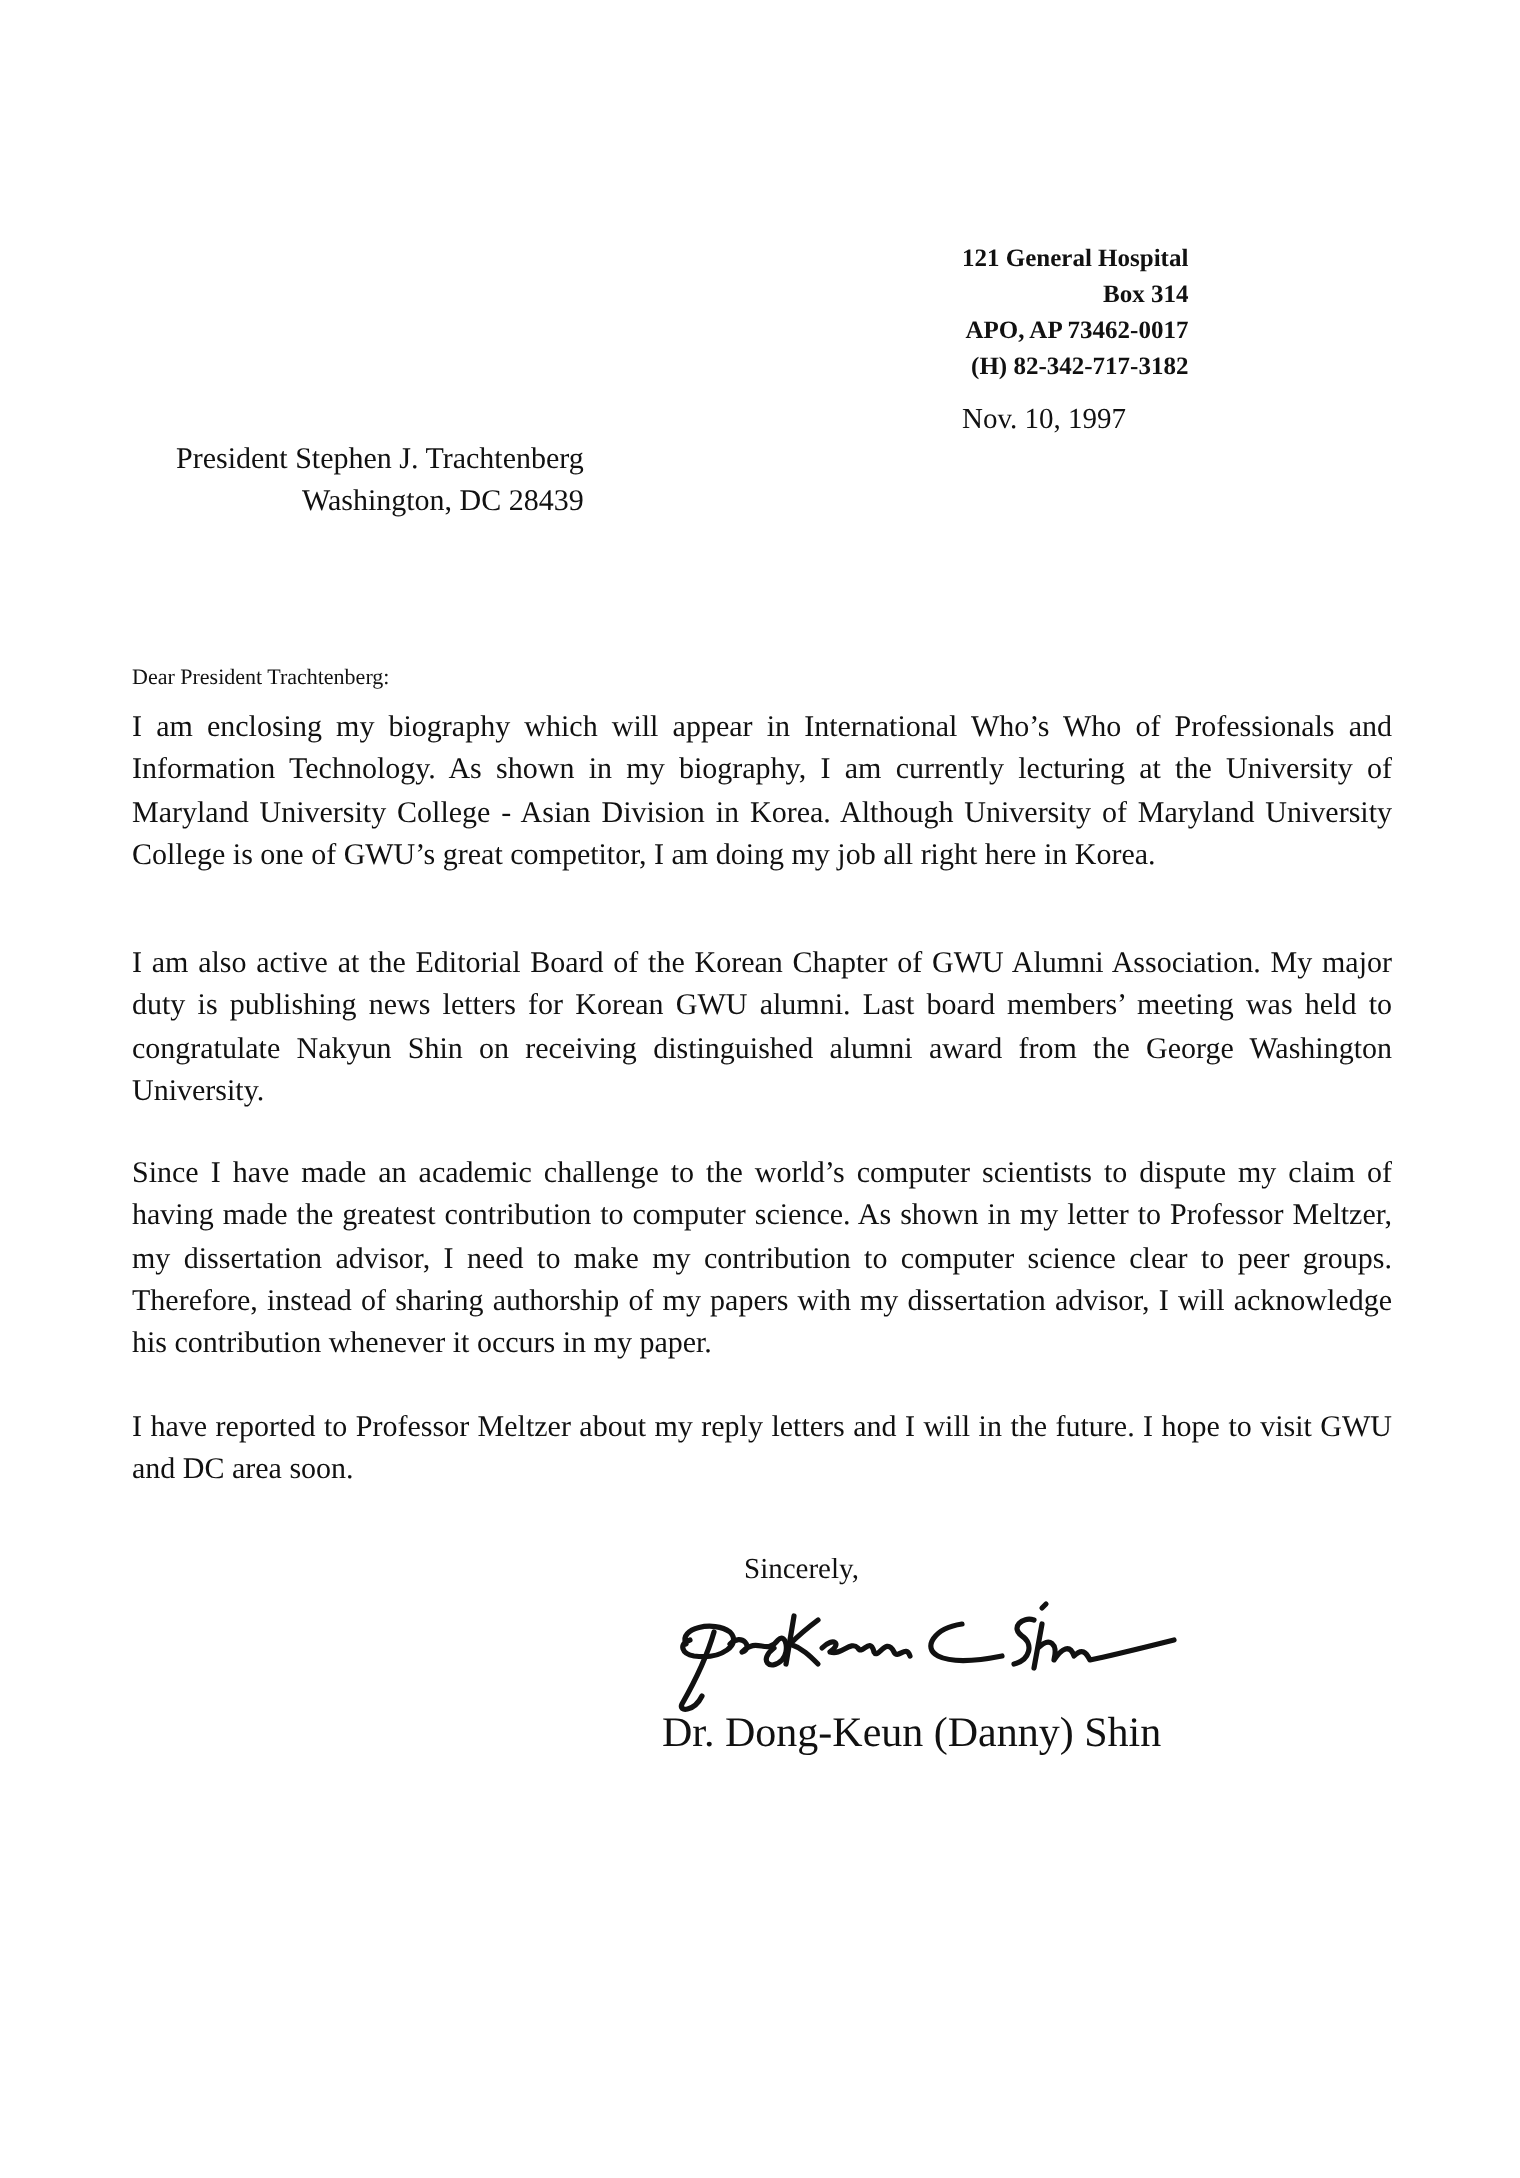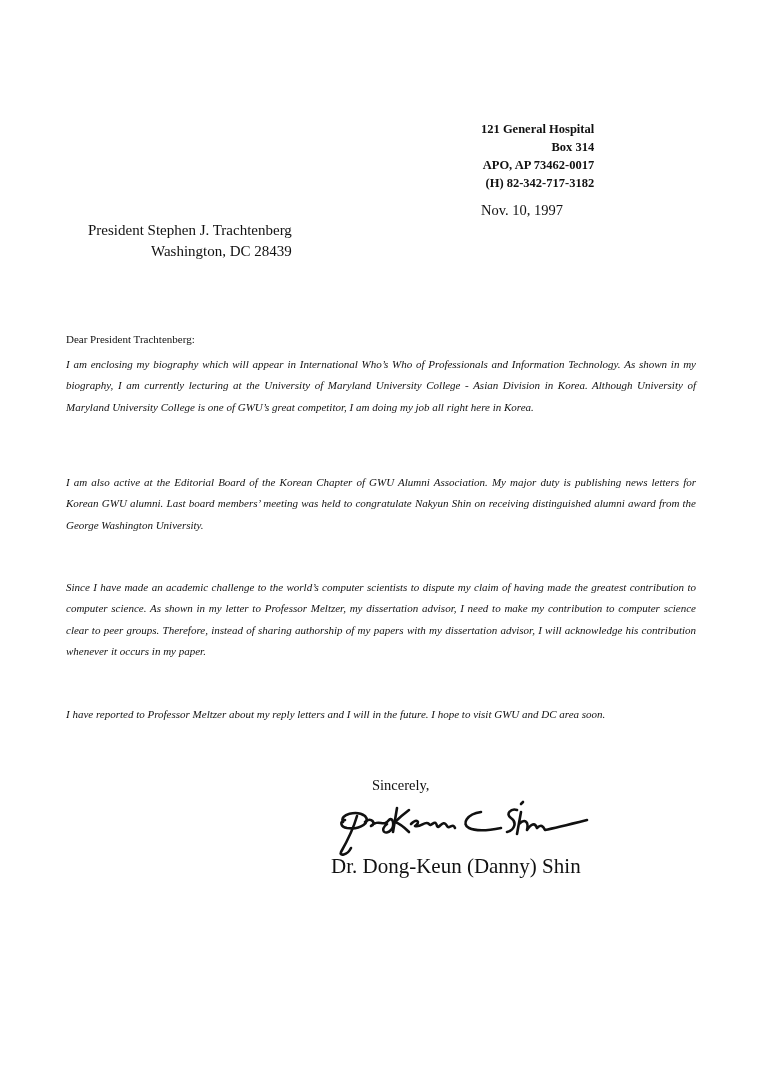--- a/index.html
+++ b/index.html
@@ -2,21 +2,21 @@
 <html><head>
 <meta charset="utf-8">
 <style>
   html, body { margin: 0; padding: 0; background: #ffffff; }
   body { width: 760px; height: 1089px; position: relative; overflow: hidden;
          font-family: "Liberation Serif", "DejaVu Serif", serif; color: #111; }
   .sender { position: absolute; left: 481px; top: 120px; font-weight: bold; font-size: 12.5px; line-height: 18px; }
   .date { position: absolute; left: 481px; top: 202px; font-size: 14.5px; }
   .recipient { position: absolute; left: 66px; top: 220px; font-size: 15px; line-height: 21px; margin-left: 22px; }
   .salutation { position: absolute; left: 66px; top: 317px; font-size: 11px; margin-top: 16px; }
-  .para { position: absolute; left: 66px; width: 630px; font-size: 11px; line-height: 21.3px; text-align: justify; font-style: italic; }
+  .para { position: absolute; left: 66px; width: 630px; font-size: 15px; line-height: 21.3px; text-align: justify; }
   .p1 { top: 354px; }
   .p2 { top: 472px; }
   .p3 { top: 577px; }
   .p4 { top: 704px; }
   .closing { position: absolute; left: 372px; top: 777px; font-size: 14.5px; }
   .signature { position: absolute; left: 335px; top: 800px; width: 260px; height: 60px; }
   .signer { position: absolute; left: 331px; top: 854px; font-size: 21px; }
   .line { display: block; text-align: right; }
 </style>
 </head>

